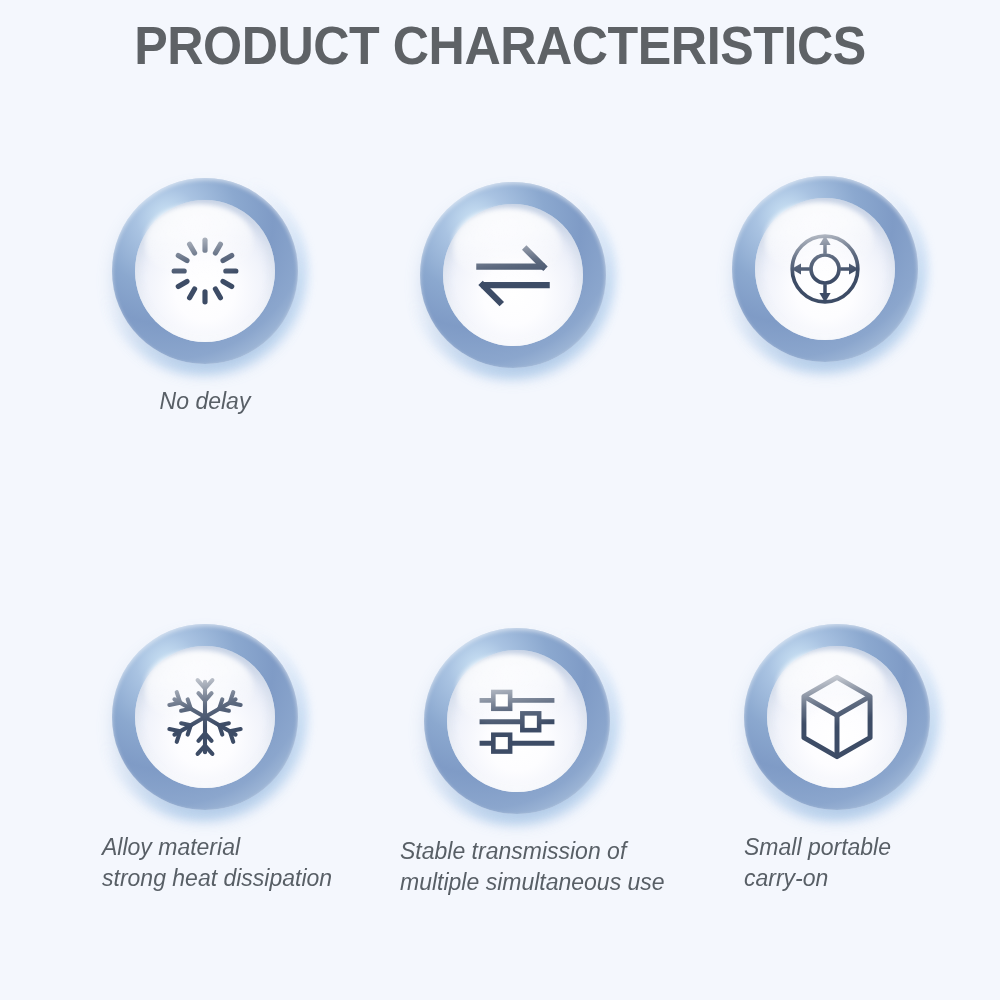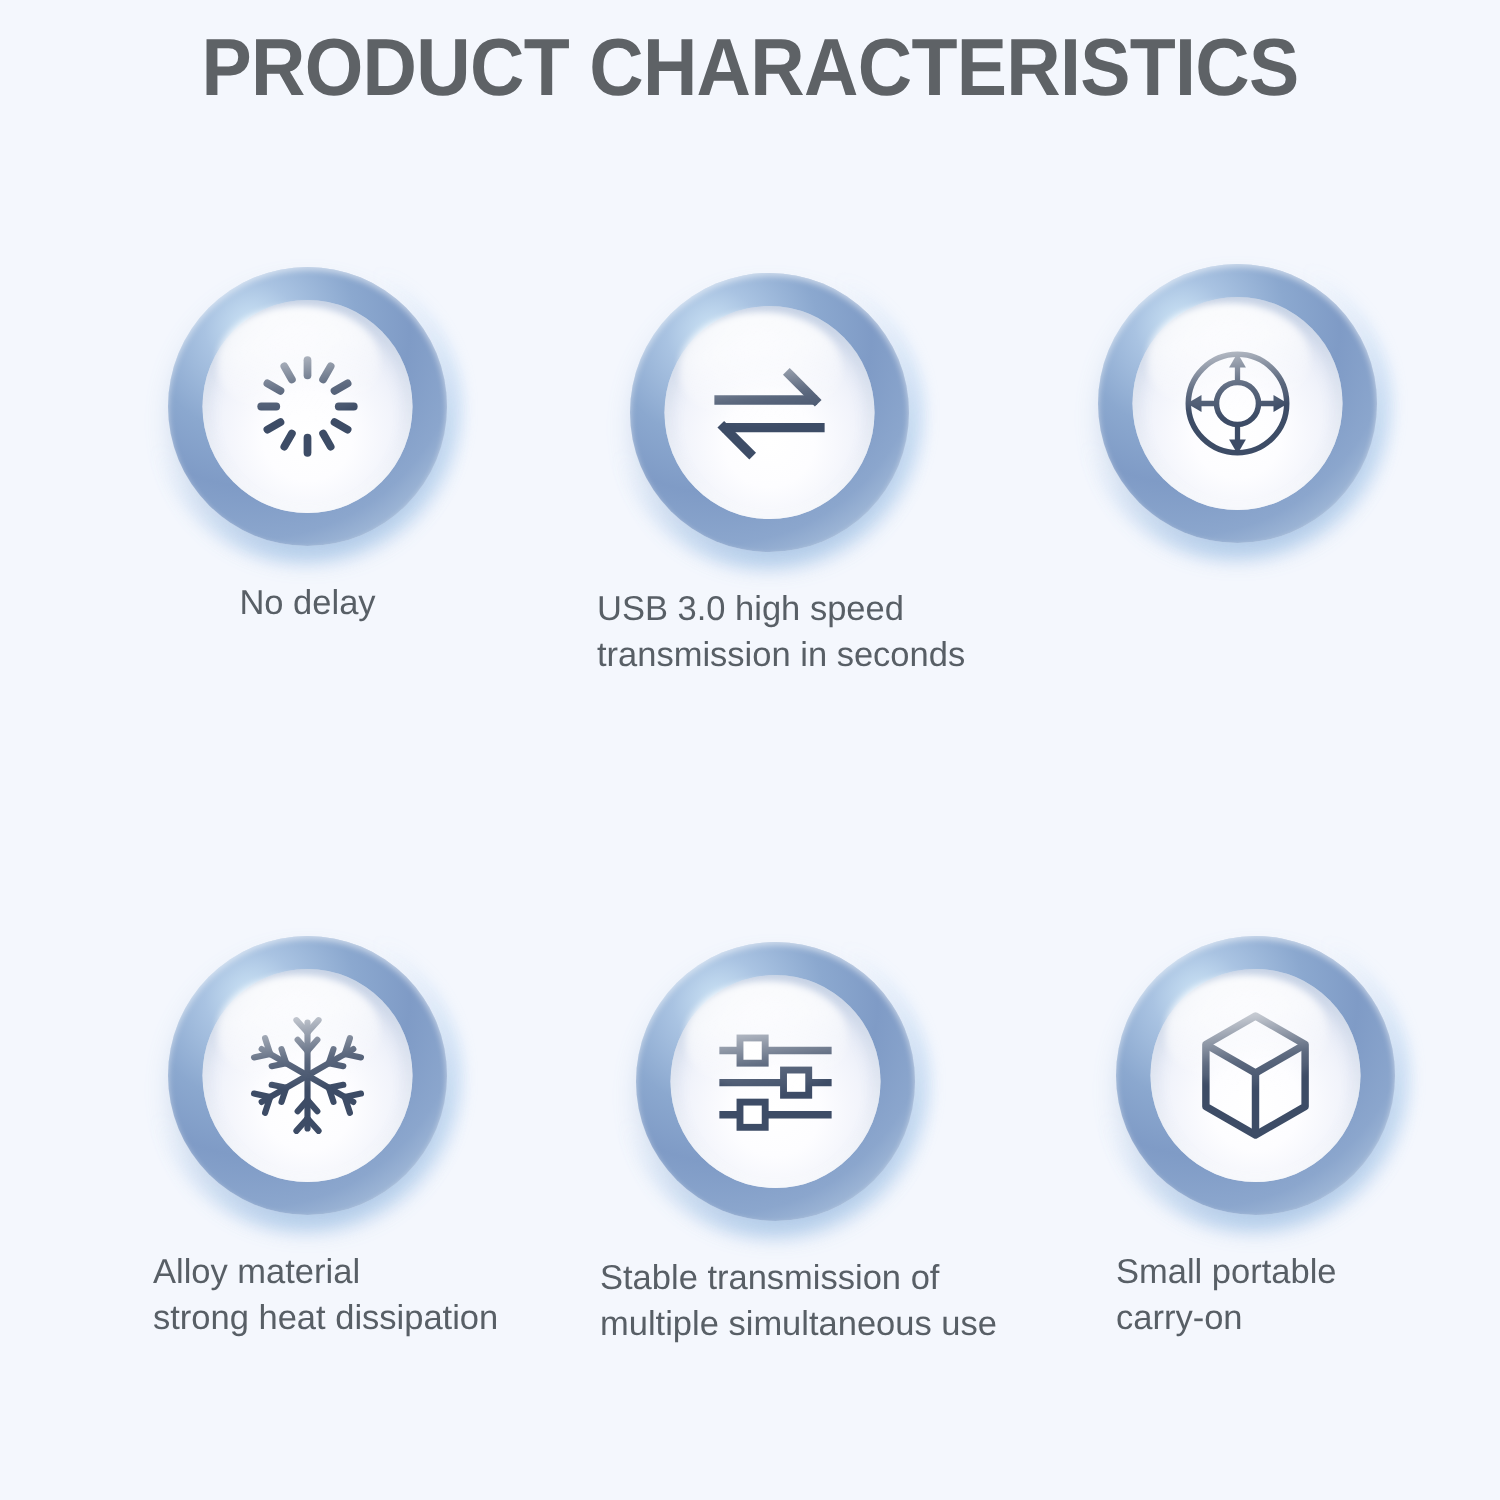--- a/index.html
+++ b/index.html
@@ -150,20 +150,21 @@
   .badge-icon svg { display: block; }
 
   
   .caption {
     margin-top: 22px;
     font-size: 23px;
     line-height: 1.33;
     color: #585f66;
     font-family: "Liberation Sans", sans-serif;
     white-space: pre-line;
+    font-style: italic;
   }
 </style>
 </head>
 <body>
 
 <div class="page-title">PRODUCT CHARACTERISTICS</div>
 
 <div class="features" id="feature-grid">
     <div class="feature" style="left: 40px; top: 178px;">
       <div class="badge">
@@ -206,22 +207,20 @@
     <g fill="none" stroke="#3d4c66" stroke-width="7.5" stroke-linecap="square" stroke-linejoin="miter">
       <path d="M10 34 L84 34"></path>
       <path d="M66 14 L86 34"></path>
       <path d="M90 56 L16 56"></path>
       <path d="M34 76 L14 56"></path>
     </g>
   </svg>
         </div>
         <div class="badge-gloss"></div>
       </div>
-      <div class="caption" style="text-align: left; padding-left: 50px;">USB 3.0 high speed
-transmission in seconds</div>
     </div>
     <div class="feature" style="left: 660px; top: 176px;">
       <div class="badge">
         <div class="badge-glow"></div>
         <div class="badge-ring"></div>
         <div class="badge-rim"></div>
         <div class="badge-inner"></div>
         <div class="badge-icon">
           <svg width="80" height="80" viewBox="0 0 100 100">
     <g fill="none" stroke="#3d4c66" stroke-width="4.6">

